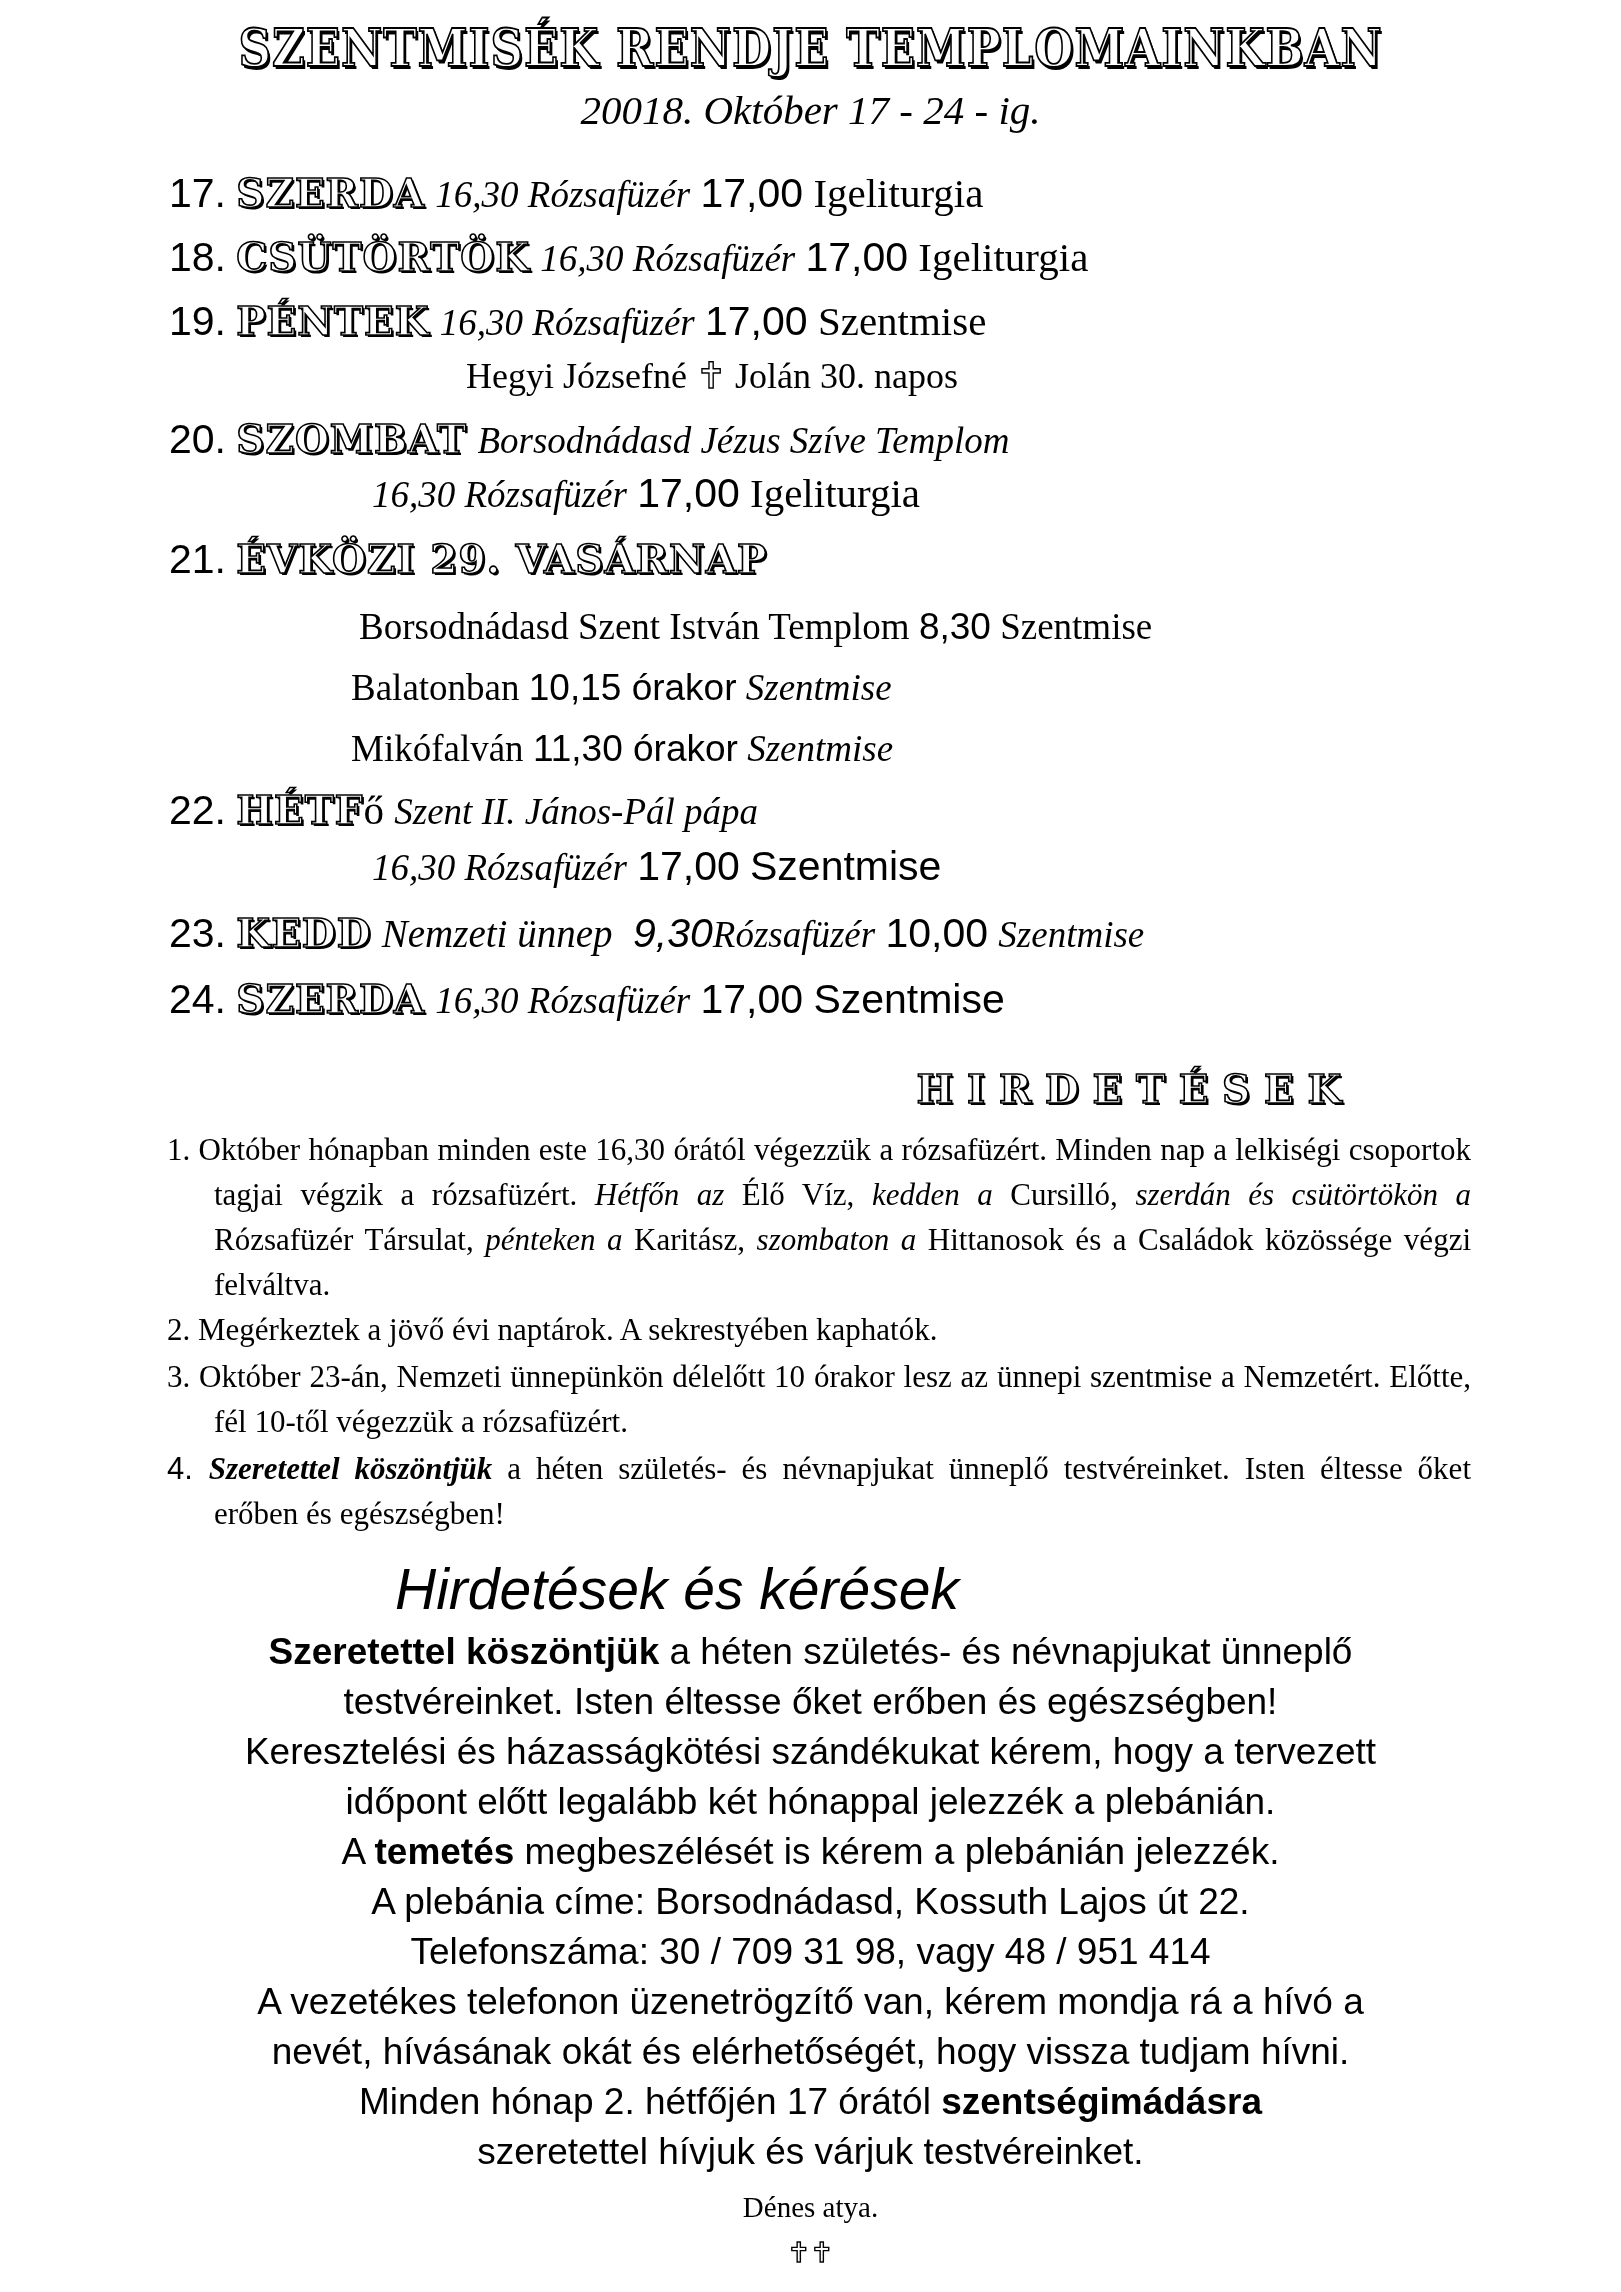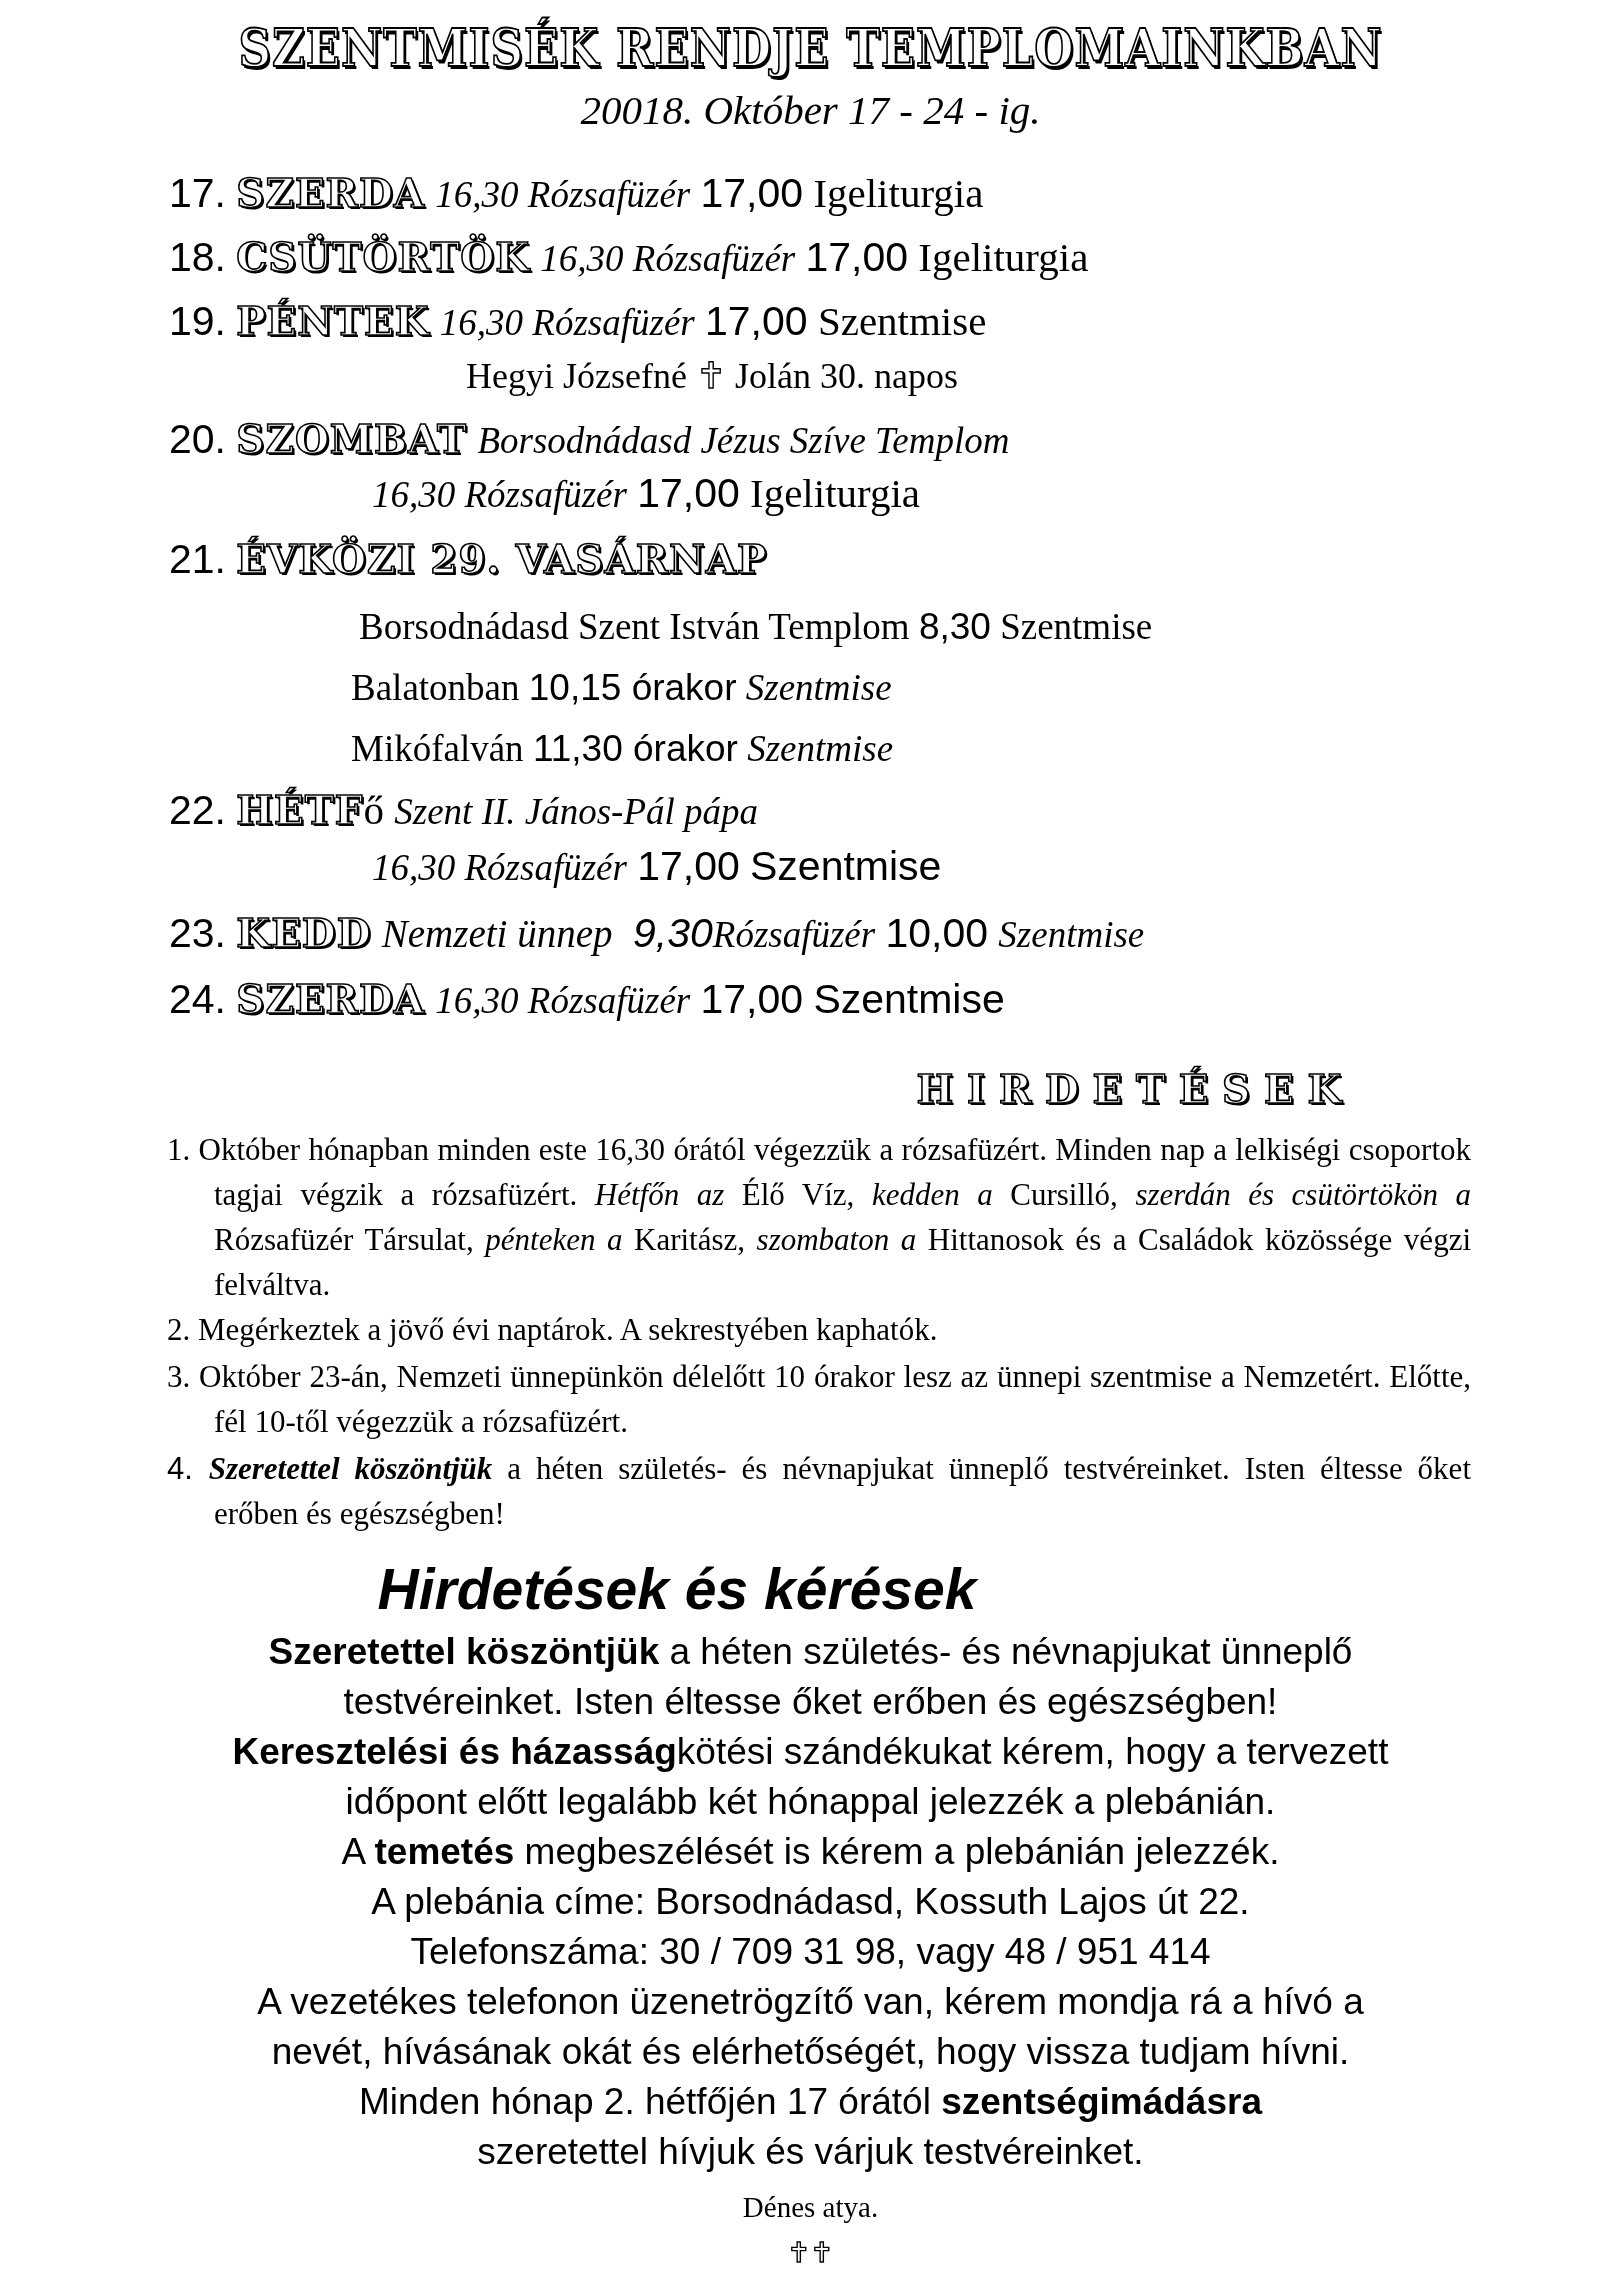--- a/index.html
+++ b/index.html
@@ -21,21 +21,21 @@
   .row .num { font-family: Liberation Sans, sans-serif; }
   .row .day { font-size: 39px; }
   .row .it { font-family: "Liberation Serif", serif; font-style: italic; font-size: 37px; }
   .row .tm { font-family: "Liberation Sans", sans-serif; }
   .row .lbl { font-family: "Liberation Serif", serif; }
   .sub { font-size: 39px; line-height: 49px; }
   .sub .tm { font-family: "Liberation Sans", sans-serif; }
   .hird { left: 0; width: 1355px; text-align: right; top: 1066px; font-size: 39px; letter-spacing: 13.7px; }
   .ann { left: 167px; width: 1304px; font-size: 31px; line-height: 45px; white-space: normal; text-align: justify; }
   .ann p { margin: 0; padding-left: 47px; text-indent: -47px; }
-  .big { left: 0; width: 1354px; text-align: center; top: 1556px; font-size: 57px; font-weight: bold; font-style: italic; }
+  .big { left: 0; width: 1354px; text-align: center; top: 1556px; font-size: 57px; font-weight: normal; font-style: italic; }
   .center { left: 0; width: 1621px; text-align: center; font-size: 37px; line-height: 49px; }
   .sig { left: 0; width: 1621px; text-align: center; top: 2191px; font-size: 29px; }
   .crosses { left: 0; width: 1621px; text-align: center; top: 2237px; font-size: 27.4px; }
   .cross { display: inline-block; color: #fff; -webkit-text-stroke: 1.4px #000; font-family: "DejaVu Sans", sans-serif; }
 </style>
 </head>
 <body>
 
 <div class="abs deco title">SZENTMISÉK RENDJE TEMPLOMAINKBAN</div>
 <div class="abs serif dateline">20018. Október 17 - 24 - ig.</div>
@@ -135,21 +135,21 @@
     <p><span>2. </span><span>Megérkeztek a jövő évi naptárok. A sekrestyében kaphatók.</span></p>
     <p style="margin-top: 2px;"><span>3. </span><span>Október 23-án, Nemzeti ünnepünkön délelőtt 10 órakor lesz az ünnepi szentmise a Nemzetért. Előtte, fél 10-től végezzük a rózsafüzért.</span></p>
     <p style="margin-top: 2px;"><span style="font-family: &quot;Liberation Sans&quot;, sans-serif;">4. </span><span style="font-style: italic; font-weight: bold;">Szeretettel köszöntjük</span><span> a héten születés- és névnapjukat ünneplő testvéreinket. Isten éltesse őket erőben és egészségben!</span></p>
   </div>
 
 <div class="abs sans big">Hirdetések és kérések</div>
 
 <div class="abs sans" style="left:0; top:1627px; width:1621px;" id="req-list">
     <div class="center" style="position: relative; height: 50px;"><span style="white-space: pre; font-weight: bold;">Szeretettel köszöntjük</span><span style="white-space: pre;"> a héten születés- és névnapjukat ünneplő</span></div>
     <div class="center" style="position: relative; height: 50px;"><span style="white-space: pre;">testvéreinket. Isten éltesse őket erőben és egészségben!</span></div>
-    <div class="center" style="position: relative; height: 50px;"><span style="white-space: pre; font-weight: bold;">Keresztelési és házasság</span><span style="white-space: pre;">kötési szándékukat kérem, hogy a tervezett</span></div>
+    <div class="center" style="position: relative; height: 50px;"><span style="white-space: pre; font-weight: normal;">Keresztelési és házasság</span><span style="white-space: pre;">kötési szándékukat kérem, hogy a tervezett</span></div>
     <div class="center" style="position: relative; height: 50px;"><span style="white-space: pre;">időpont előtt legalább két hónappal jelezzék a plebánián.</span></div>
     <div class="center" style="position: relative; height: 50px;"><span style="white-space: pre;">A </span><span style="white-space: pre; font-weight: bold;">temetés</span><span style="white-space: pre;"> megbeszélését is kérem a plebánián jelezzék.</span></div>
     <div class="center" style="position: relative; height: 50px;"><span style="white-space: pre;">A plebánia címe: Borsodnádasd, Kossuth Lajos út 22.</span></div>
     <div class="center" style="position: relative; height: 50px;"><span style="white-space: pre;">Telefonszáma: 30 / 709 31 98, vagy 48 / 951 414</span></div>
     <div class="center" style="position: relative; height: 50px;"><span style="white-space: pre;">A vezetékes telefonon üzenetrögzítő van, kérem mondja rá a hívó a</span></div>
     <div class="center" style="position: relative; height: 50px;"><span style="white-space: pre;">nevét, hívásának okát és elérhetőségét, hogy vissza tudjam hívni.</span></div>
     <div class="center" style="position: relative; height: 50px;"><span style="white-space: pre; margin-top: 41px;">Minden hónap 2. hétfőjén 17 órától </span><span style="white-space: pre; font-weight: bold;">szentségimádásra</span></div>
     <div class="center" style="position: relative; height: 50px;"><span style="white-space: pre;">szeretettel hívjuk és várjuk testvéreinket.</span></div>
   </div>
 

